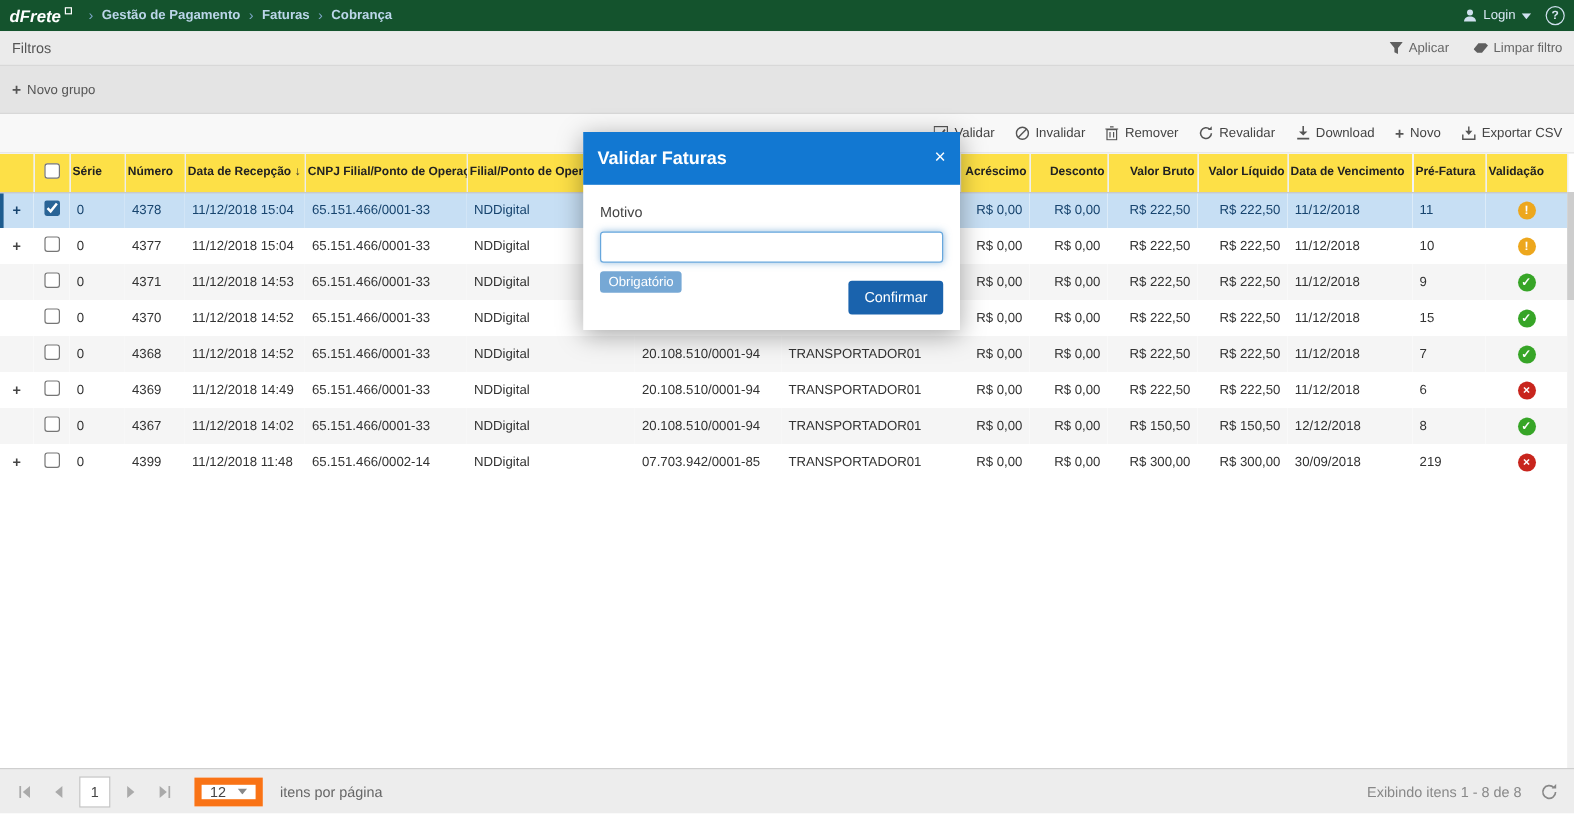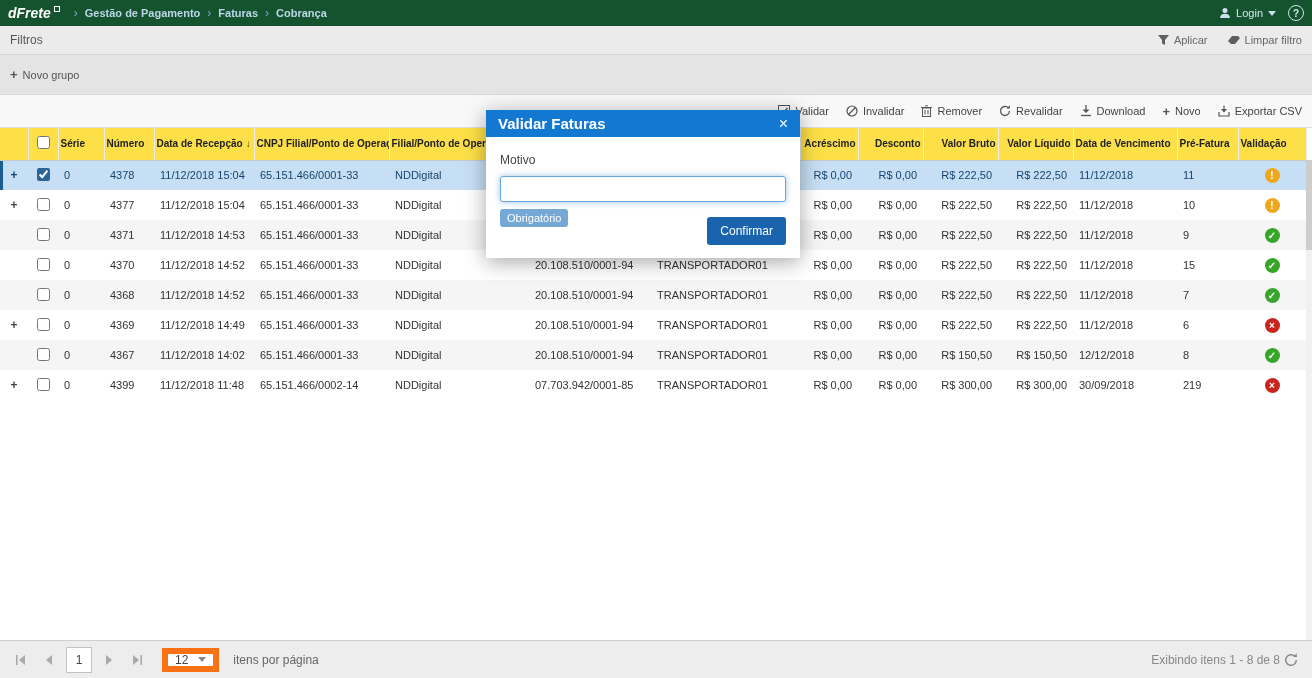--- a/index.html
+++ b/index.html
@@ -68,27 +68,27 @@
 
   
   .pager { flex:0 0 38px; background:#ededed; border-top:1px solid #cfcfcf;
     display:flex; align-items:center; gap:6px; padding:0 10px; }
   .pg-btn { width:22px; height:22px; display:flex; align-items:center; justify-content:center; cursor:pointer; }
   .pg-current { min-width:26px; height:26px; border:1px solid #c2c2c2; background:#fff;
     display:flex; align-items:center; justify-content:center; font-size:12px; color:#444; cursor:pointer; }
   .pg-size { display:flex; align-items:center; gap:10px; border:6px solid #f97316; background:#fff;
     height:24px; padding:0 7px; font-size:12px; color:#444; margin-left:8px; cursor:pointer; }
   .pg-label { font-size:12px; color:#666; margin-left:8px; }
-  .pager-right { margin-left:auto; display:flex; align-items:center; }
+  .pager-right { margin-left:auto; display:flex; align-items:center; gap:12px; }
   .pg-status { font-size:12px; color:#888; }
 
   
   .modal { position:absolute; left:486px; top:110px; width:314px; background:#fff;
     box-shadow:0 4px 20px rgba(0,0,0,.35); z-index:10; }
-  .modal-header { background:#1278d2; color:#fff; height:27px; display:flex; align-items:center;
+  .modal-header { background:#1278d2; color:#fff; height:44px; display:flex; align-items:center;
     padding:0 12px; font-size:15px; font-weight:bold; }
   .modal-close { margin-left:auto; font-size:16px; font-weight:normal; cursor:pointer; line-height:1; }
   .modal-body { padding:12px 14px 13px; }
   .modal-label { font-size:12px; color:#444; margin:4px 0 9px; }
   .modal-input { width:100%; height:26px; border:1px solid #67a7dd; border-radius:3px;
     box-shadow:0 0 6px rgba(77,144,201,.55); outline:none; padding:0 6px; font:12px "Liberation Sans",sans-serif; }
   .modal-footer { display:flex; align-items:flex-start; }
   .req-tooltip { background:rgba(111,163,211,.95); color:#fff; font-size:11px;
     padding:3px 7px; border-radius:3px; margin-top:7px; }
   .confirm-btn { margin-left:auto; margin-top:15px; background:#1a63ad; color:#fff; border:none;

